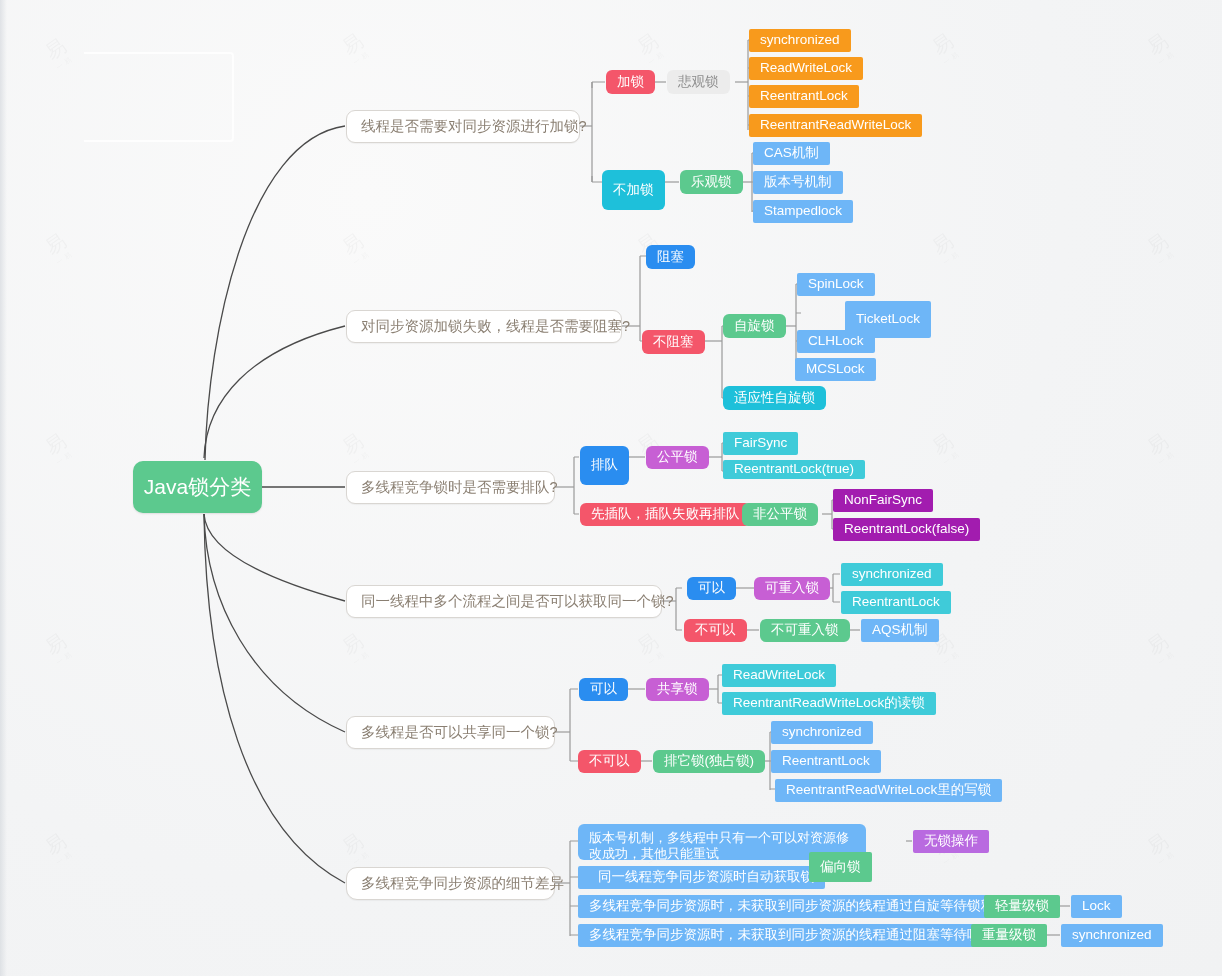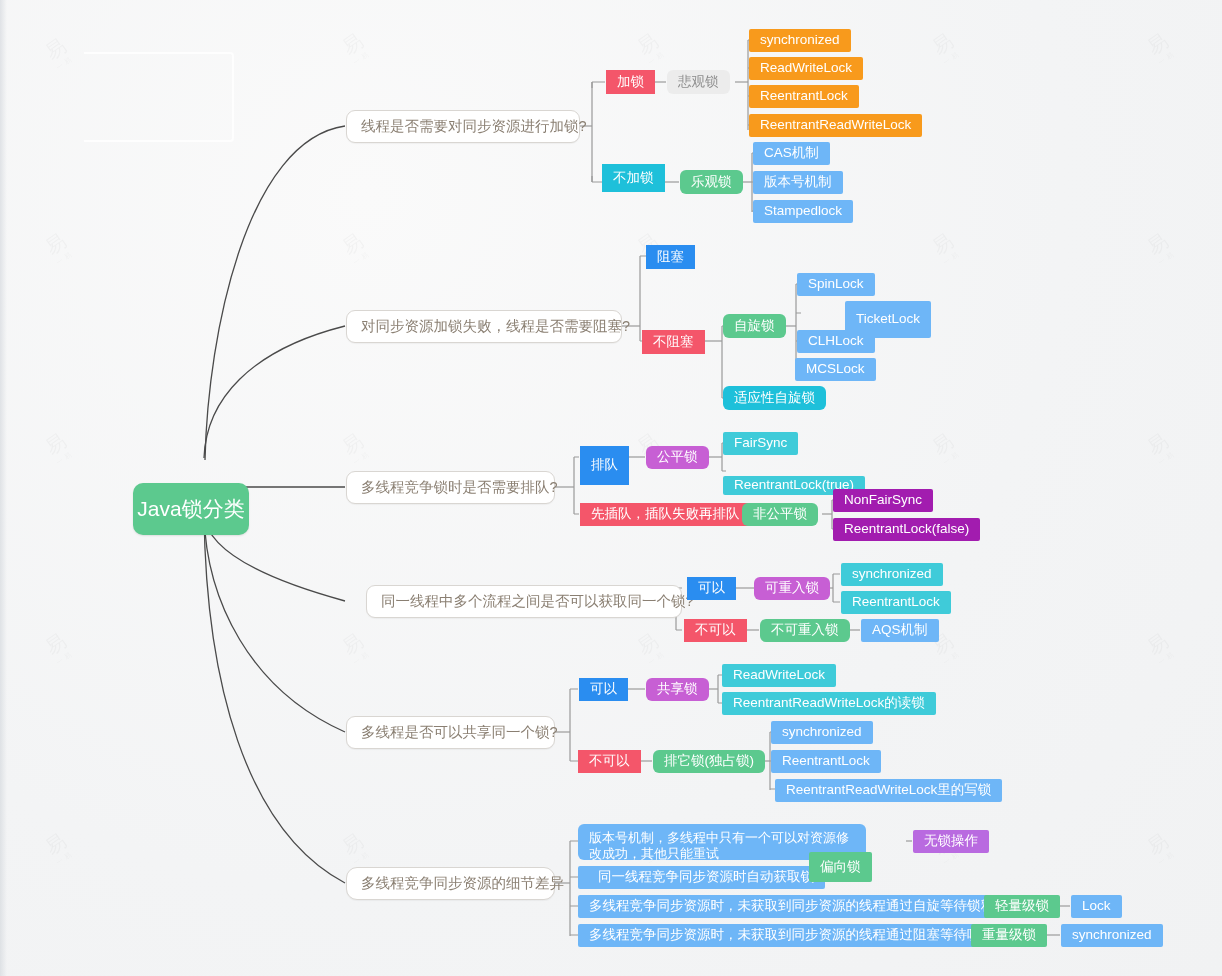--- a/index.html
+++ b/index.html
@@ -58,21 +58,21 @@
   .cyan2{background:#3fcbd9;color:#fff;}
   .orange{background:#f89a1c;color:#fff;}
   .blue{background:#6eb6f7;color:#fff;}
   .blue-strong{background:#2a8df0;color:#fff;}
   .blue-mid{background:#a21caf;color:#fff;}
   .green{background:#5cc98e;color:#fff;}
   .grey{background:#ececec;color:#8d8d8d;}
   .purple{background:#c75fd4;color:#fff;}
   .purple2{background:#b96ae0;color:#fff;}
 
-  .lvl2{font-size:13.5px;padding:0 11px;border-radius:0;}
+  .lvl2{font-size:13.5px;padding:0 11px;border-radius:6px;}
   .lvl3{font-size:13.5px;padding:0 11px;border-radius:6px;}
   .leaf{font-size:13.5px;padding:0 11px;border-radius:2px;}
   .longleaf{font-size:13px;padding:6px 11px;border-radius:6px;}
 </style>
 </head>
 <body>
 
 <div id="canvas"></div>
 
 <div class="wm" style="left:48px;top:35px;">易<small>一 易</small></div>
@@ -161,21 +161,21 @@
     <path d="M570,841 L570,936 M570,841 L578,841 M570,877 L578,877 M570,906 L578,906 M570,935 L578,935"></path>
     <path d="M906,841 L912,841"></path>
     <path d="M780,877 L808,877"></path>
     <path d="M955,906 L983,906"></path>
     <path d="M1046,906 L1070,906"></path>
     <path d="M942,935 L970,935"></path>
     <path d="M1037,935 L1060,935"></path>
   </g>
 </svg>
 
-<div class="node root" style="left:133px;top:461px;width:116px;height:52px;margin-top:22px;">
+<div class="node root" style="left:133px;top:461px;width:129px;height:52px;">
   <span>Java锁分类</span>
 </div>
 
 <div class="node question" style="left:346px;top:110px;width:234px;height:33px;">
   <span>线程是否需要对同步资源进行加锁?</span>
 </div>
 <div class="node lvl2 red" style="left:606px;top:70px;height:24px;">
   <span>加锁</span>
 </div>
 <div class="node lvl3 grey" style="left:667px;top:70px;height:24px;">
@@ -186,21 +186,21 @@
 </div>
 <div class="node leaf orange" style="left:749px;top:57px;height:23px;">
   <span>ReadWriteLock</span>
 </div>
 <div class="node leaf orange" style="left:749px;top:85px;height:23px;">
   <span>ReentrantLock</span>
 </div>
 <div class="node leaf orange" style="left:749px;top:114px;height:23px;">
   <span>ReentrantReadWriteLock</span>
 </div>
-<div class="node lvl2 cyan" style="left:602px;top:164px;height:28px;">
+<div class="node lvl2 cyan" style="left:602px;top:170px;height:40px;">
   <span>不加锁</span>
 </div>
 <div class="node lvl3 green" style="left:680px;top:170px;height:24px;">
   <span>乐观锁</span>
 </div>
 <div class="node leaf blue" style="left:753px;top:142px;height:23px;">
   <span>CAS机制</span>
 </div>
 <div class="node leaf blue" style="left:753px;top:171px;height:23px;">
   <span>版本号机制</span>
@@ -242,37 +242,37 @@
 </div>
 <div class="node lvl2 blue-strong" style="left:580px;top:446px;height:39px;justify-content:flex-end;">
   <span>排队</span>
 </div>
 <div class="node lvl3 purple" style="left:646px;top:446px;height:23px;">
   <span>公平锁</span>
 </div>
 <div class="node leaf cyan2" style="left:723px;top:432px;height:23px;">
   <span>FairSync</span>
 </div>
-<div class="node leaf cyan2" style="left:723px;top:460px;height:19px;margin-top:16px;">
+<div class="node leaf cyan2" style="left:723px;top:460px;height:19px;">
   <span>ReentrantLock(true)</span>
 </div>
 <div class="node lvl2 red" style="left:580px;top:503px;height:23px;">
   <span>先插队，插队失败再排队</span>
 </div>
 <div class="node lvl3 green" style="left:742px;top:503px;height:23px;">
   <span>非公平锁</span>
 </div>
 <div class="node leaf blue-mid" style="left:833px;top:489px;height:23px;">
   <span>NonFairSync</span>
 </div>
 <div class="node leaf blue-mid" style="left:833px;top:518px;height:23px;">
   <span>ReentrantLock(false)</span>
 </div>
 
-<div class="node question" style="left:346px;top:585px;width:316px;height:33px;margin-left:20px;">
+<div class="node question" style="left:346px;top:585px;width:316px;height:33px;">
   <span>同一线程中多个流程之间是否可以获取同一个锁?</span>
 </div>
 <div class="node lvl2 blue-strong" style="left:687px;top:577px;height:23px;">
   <span>可以</span>
 </div>
 <div class="node lvl3 purple" style="left:754px;top:577px;height:23px;">
   <span>可重入锁</span>
 </div>
 <div class="node leaf cyan2" style="left:841px;top:563px;height:23px;">
   <span>synchronized</span>

